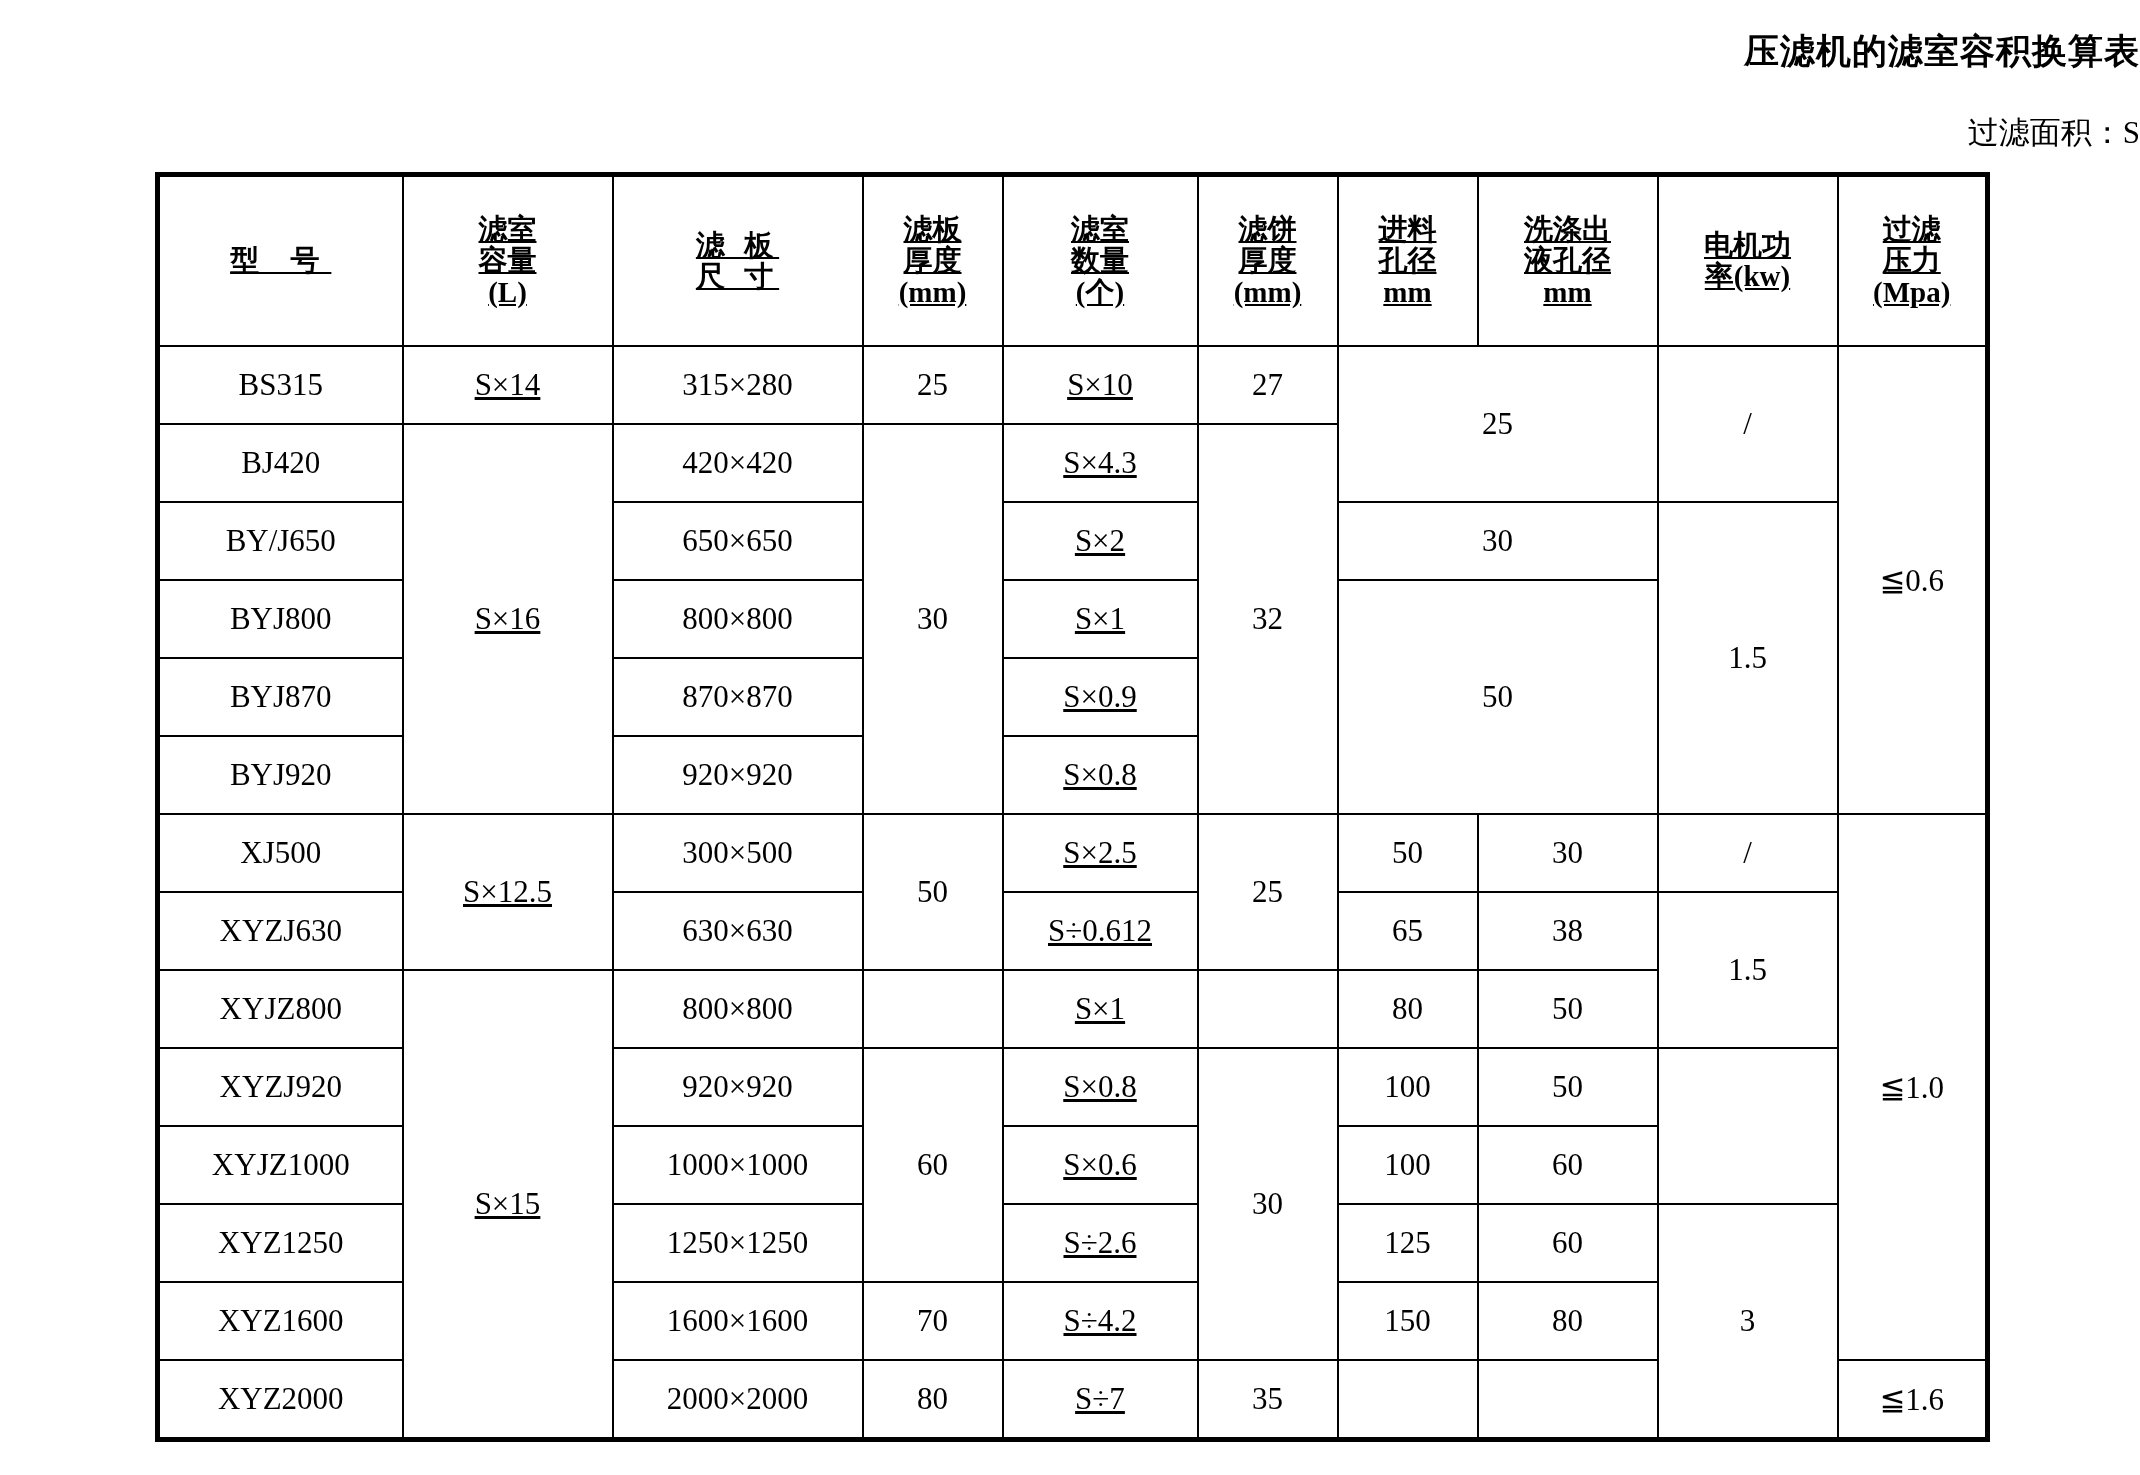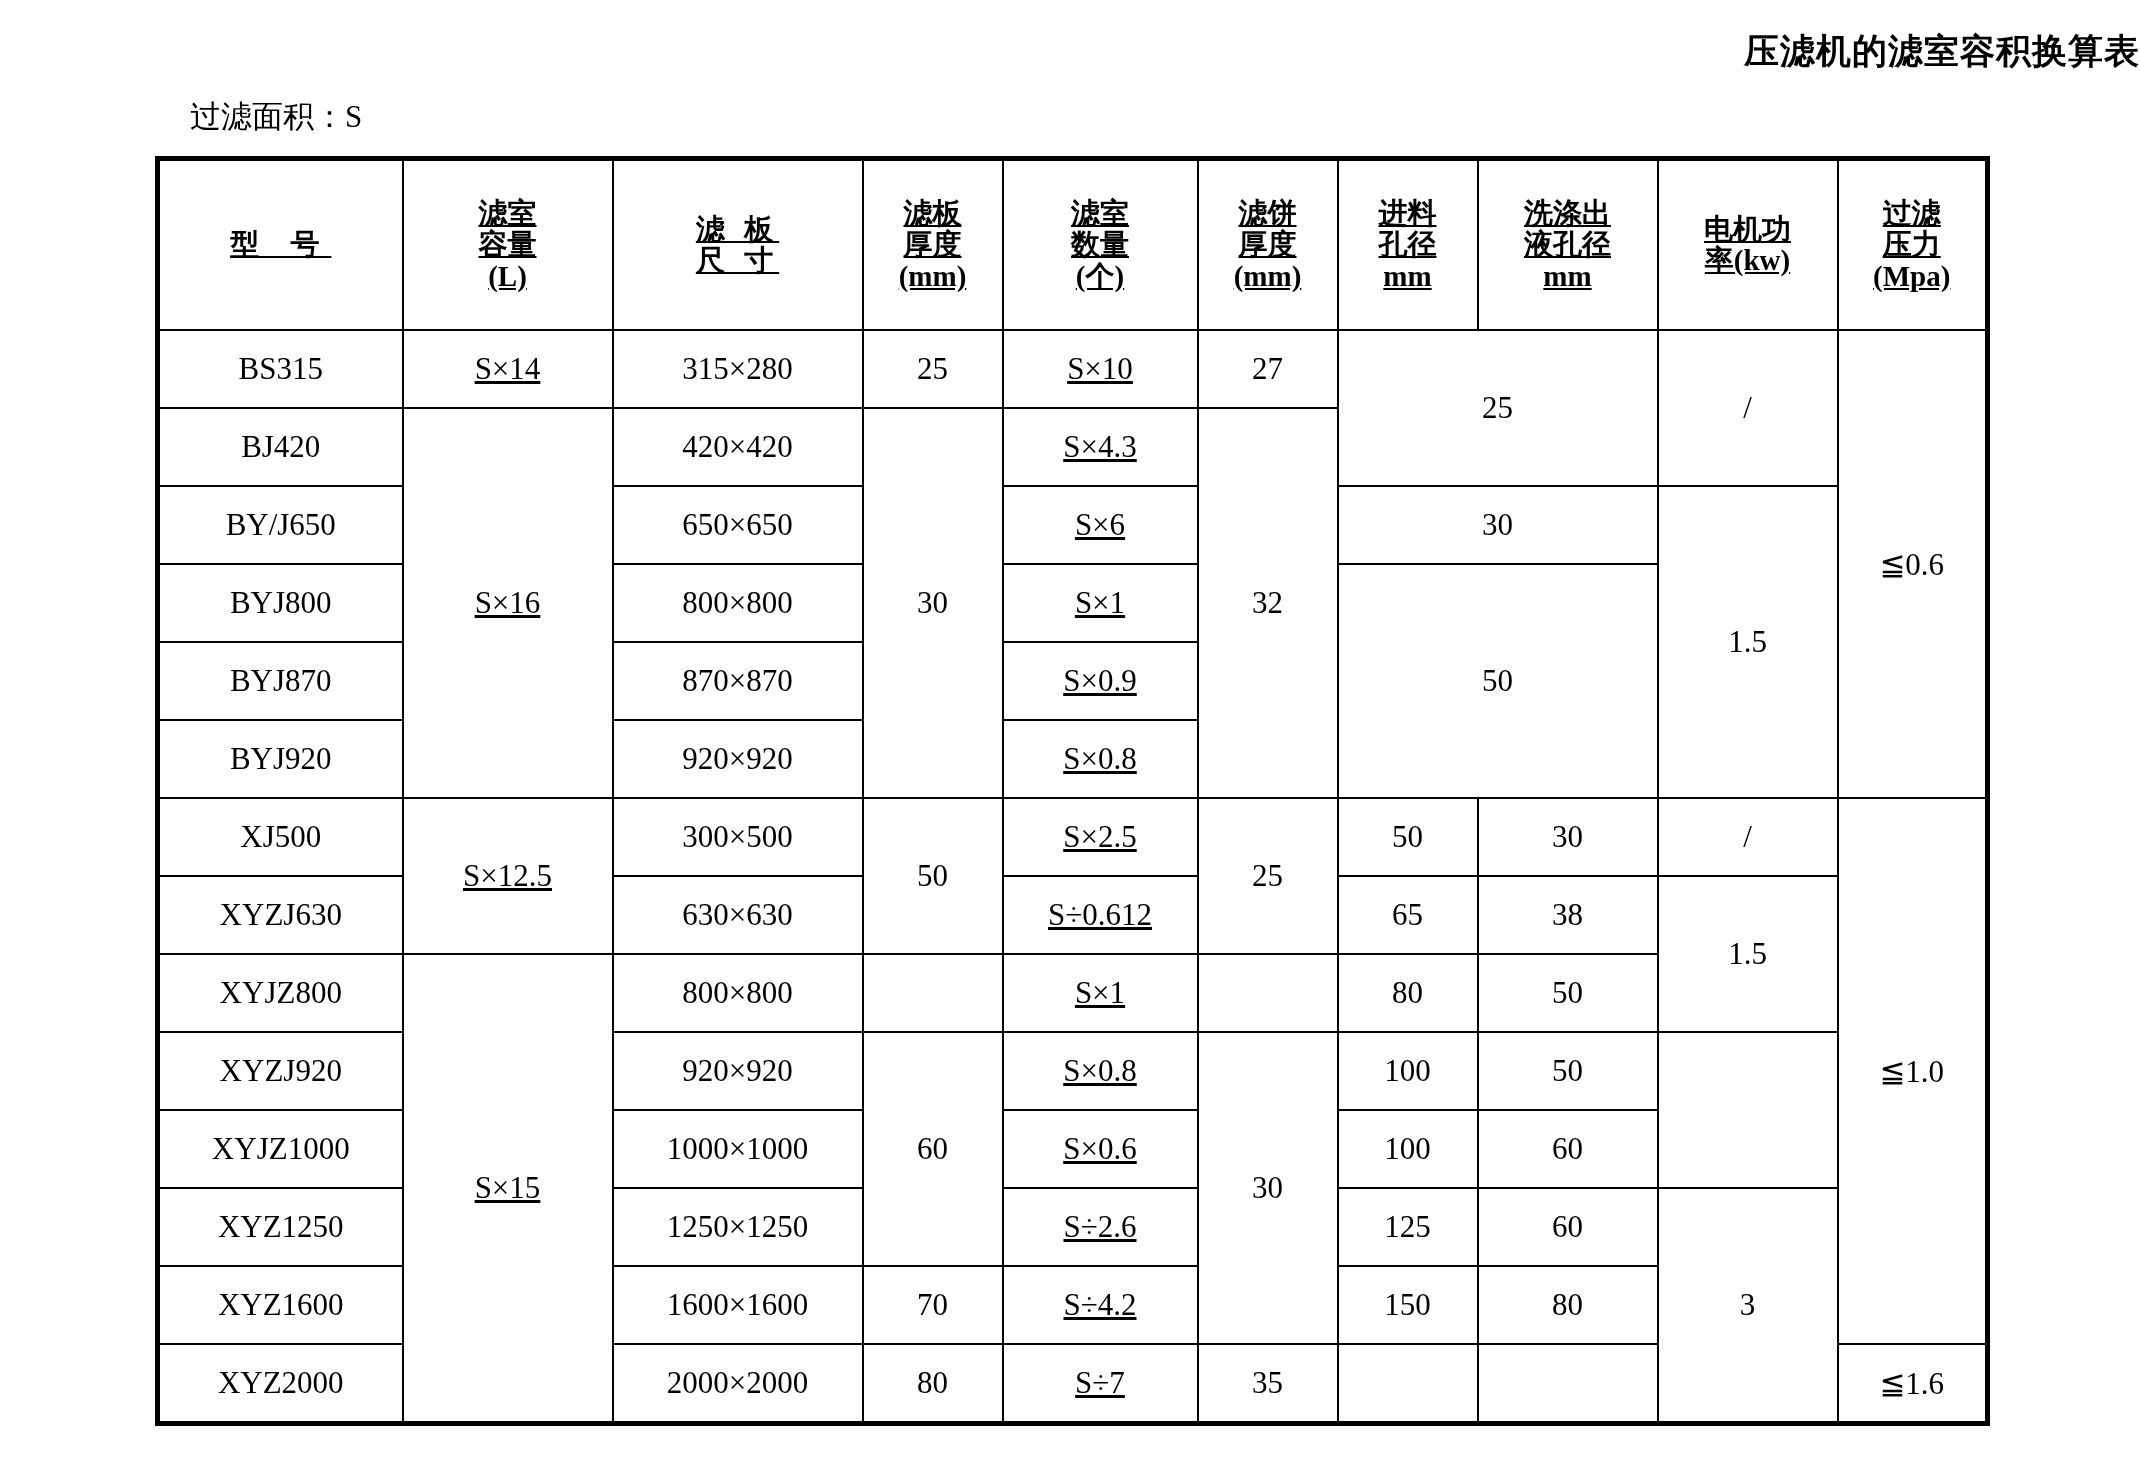--- a/index.html
+++ b/index.html
@@ -23,21 +23,22 @@
   .doc-title {
     text-align: right;
     font-size: 35px;
     font-weight: bold;
     margin-top: 28px;
     letter-spacing: 1px;
   }
   .subtitle {
     font-size: 31px;
     margin-left: 190px;
-    margin-top: 21px;
+    margin-top: 37px;
+    text-align: right;
   }
   .table-wrap {
     margin-left: 155px;
     margin-top: 18px;
     width: 1830px;
   }
   table.conv {
     border-collapse: collapse;
     width: 1830px;
     table-layout: fixed;
@@ -170,21 +171,21 @@
           <td class="b" rowspan="5">S×16</td>
           <td>420×420</td>
           <td rowspan="5">30</td>
           <td class="b">S×4.3</td>
           <td rowspan="5">32</td>
         </tr>
 
         <tr>
           <td>BY/J650</td>
           <td>650×650</td>
-          <td class="b">S×6</td>
+          <td class="b">S×2</td>
           <td colspan="2">30</td>
           <td rowspan="4">1.5</td>
         </tr>
 
         <tr>
           <td>BYJ800</td>
           <td>800×800</td>
           <td class="b">S×1</td>
           <td colspan="2" rowspan="3">50</td>
         </tr>

